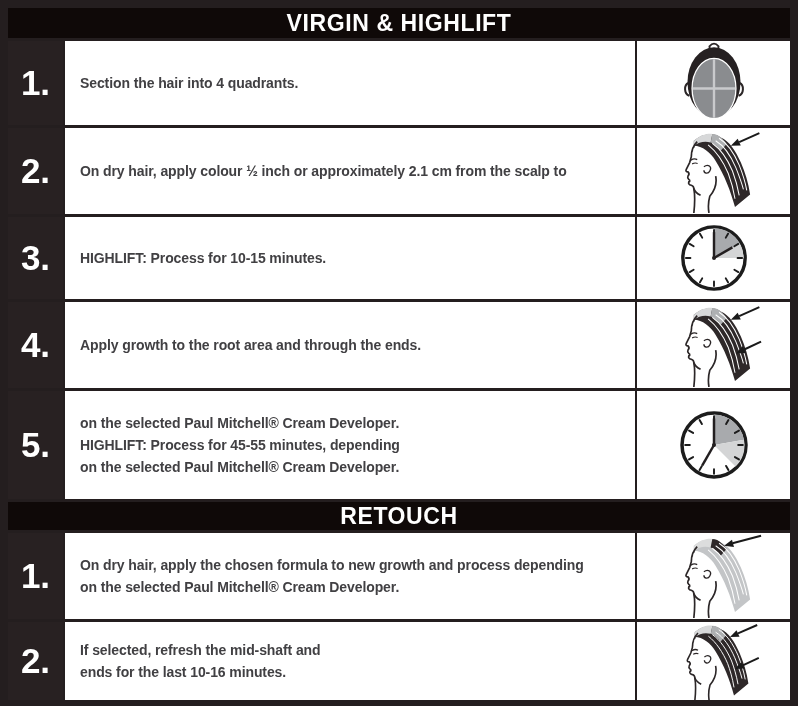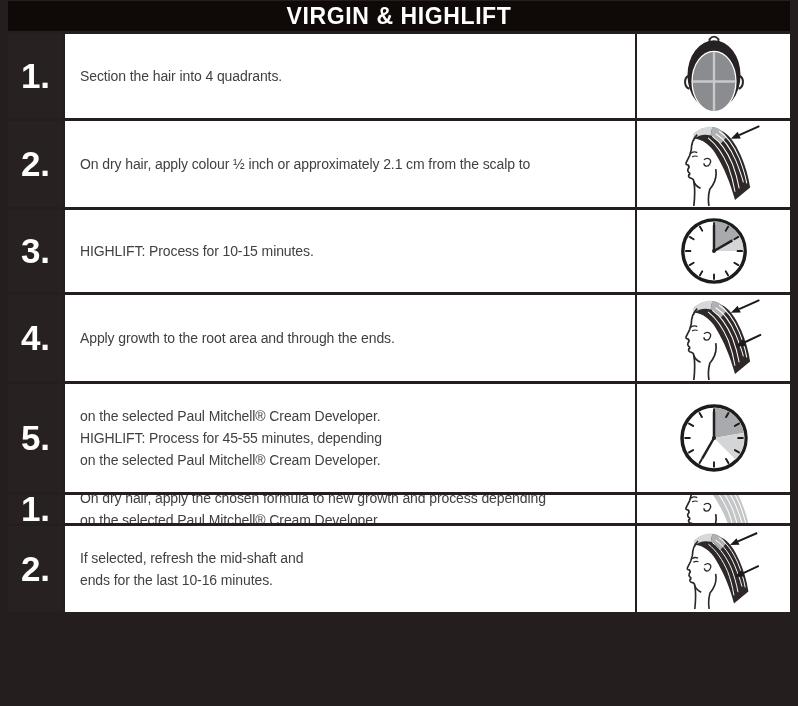--- a/index.html
+++ b/index.html
@@ -4,39 +4,39 @@
 <style>
   * { margin:0; padding:0; box-sizing:border-box; }
   body { font-family:"Liberation Sans", sans-serif; background:#fff; }
   .sheet {
     width:798px; height:706px;
     background:#241e1f;
     display:grid;
     grid-template-columns:55px 570px 1fr;
     grid-template-rows:30px 84px 86px 82px 86px 108px 28px 86px 1fr;
     column-gap:2px; row-gap:3px;
-    padding:1px 8px 6px 8px;
+    padding:8px 8px 6px 8px;
   }
   .hdr {
     grid-column:1 / -1;
     background:#0f0908;
     color:#fff;
     display:flex; align-items:center; justify-content:center;
     font-weight:bold; font-size:23px; letter-spacing:.6px;
   }
   .num {
     background:#282122; color:#fff;
     display:flex; align-items:center; justify-content:center;
     font-weight:bold; font-size:35px;
   }
   .txt {
     background:#fff;
     display:flex; flex-direction:column; justify-content:center;
     padding-left:15px; padding-right:6px;
-    color:#414043; font-weight:normal; font-size:14px;
+    color:#414043; font-weight:bold; font-size:14px;
     line-height:22px; letter-spacing:-0.1px;
     overflow:hidden;
   }
   .txt div { white-space:nowrap; }
   .art {
     background:#fff;
     display:flex; align-items:center; justify-content:center;
     overflow:hidden;
   }
   svg { display:block; }
@@ -181,20 +181,23 @@
           <line x1="13" y1="50" x2="19" y2="50"></line>
         <line x1="18" y1="31.5" x2="23.2" y2="34.5"></line>
           <line x1="31.5" y1="18" x2="34.5" y2="23.2"></line>
       </g>
       <line x1="50" y1="50" x2="50" y2="16" stroke="#231f20" stroke-width="3.2"></line>
       <line x1="50" y1="50" x2="35" y2="76" stroke="#231f20" stroke-width="3.2"></line>
       <circle cx="50" cy="50" r="2.6" fill="#231f20"></circle>
     </svg>
   </div>
 
+  <div class="hdr">
+    <span>RETOUCH</span>
+  </div>
 
   <div class="num">
       <span>1.</span>
     </div>
   <div class="txt">
     <div>On dry hair, apply the chosen formula to new growth and process depending</div>
     <div>on the selected Paul Mitchell® Cream Developer.</div>
   </div>
   <div class="art">
     <svg width="132" height="84" viewBox="0 0 120 100">

